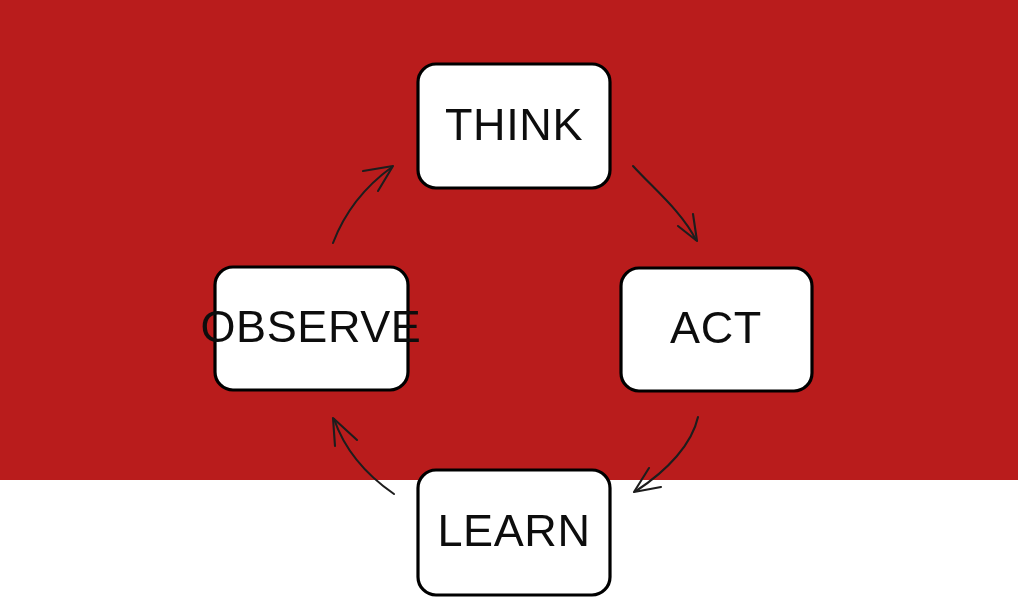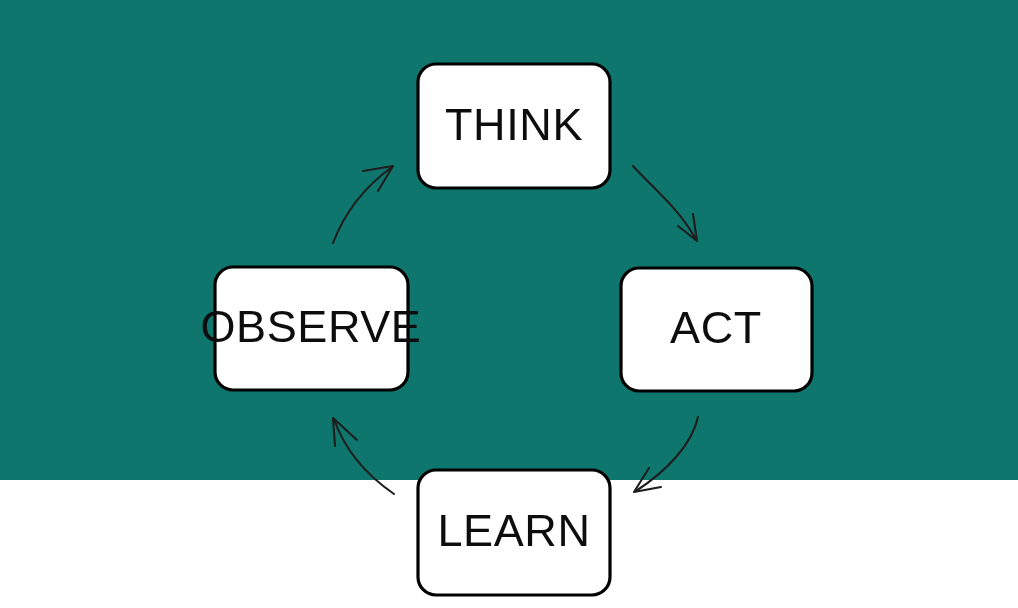--- a/index.html
+++ b/index.html
@@ -11,21 +11,21 @@
   body {
     width: 1018px;
     height: 608px;
     overflow: hidden;
     font-family: "Liberation Sans", sans-serif;
   }
   #canvas {
     position: relative;
     width: 1018px;
     height: 480px;
-    background: #0f766e;
+    background: #b91c1c;
   }
   #diagram-svg {
     position: absolute;
     top: 0;
     left: 0;
     width: 1018px;
     height: 608px;
   }
   .node-box {
     fill: #ffffff;

